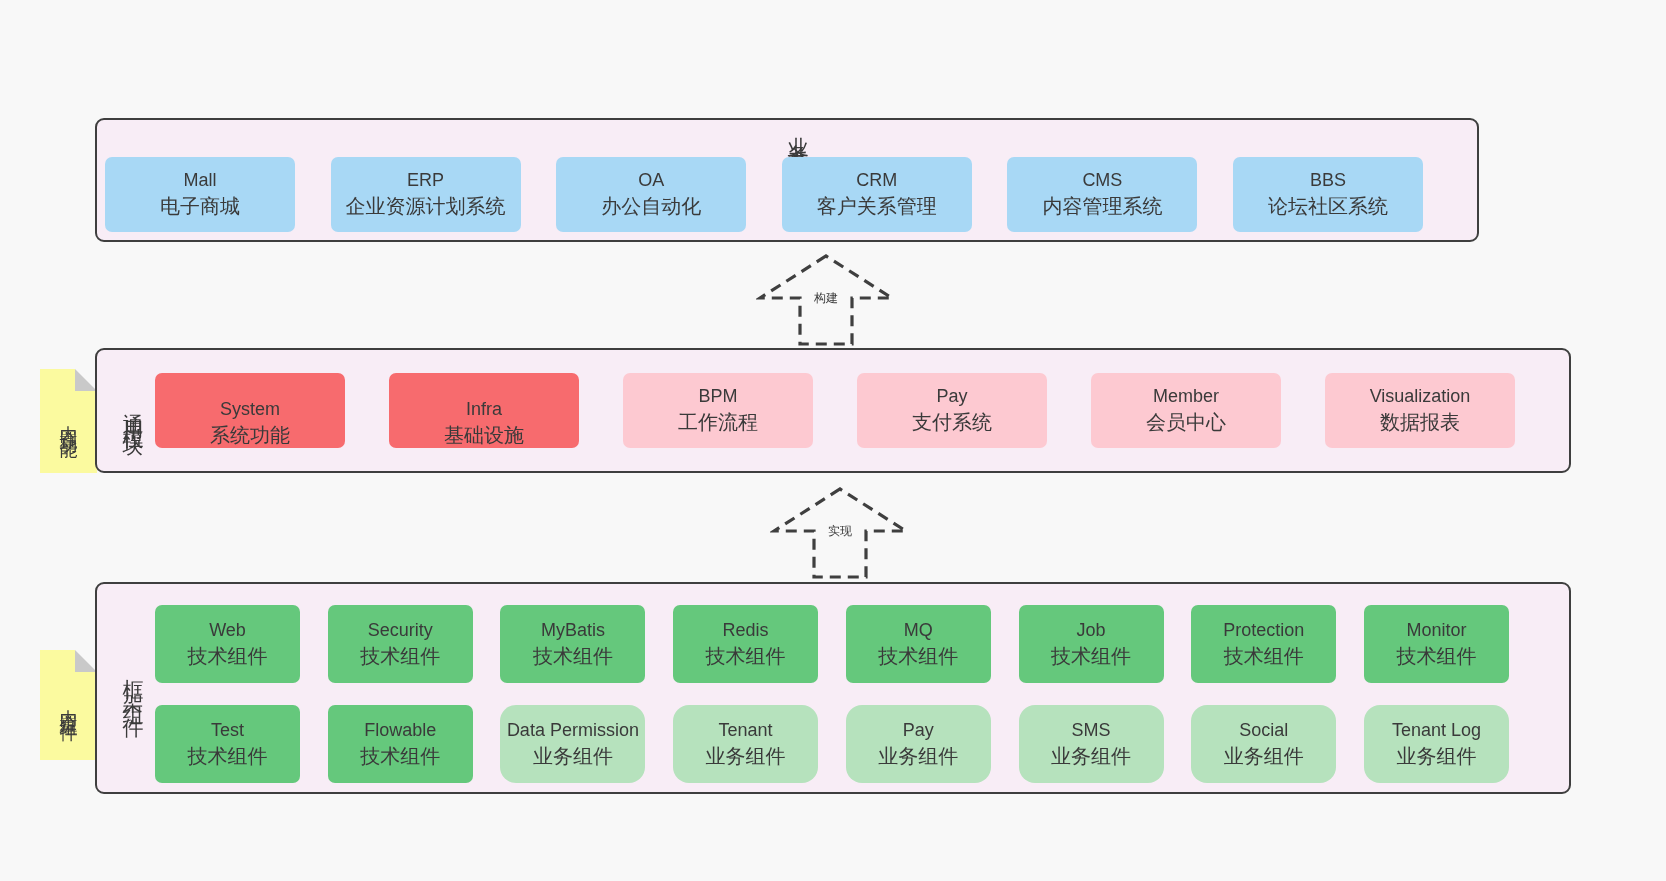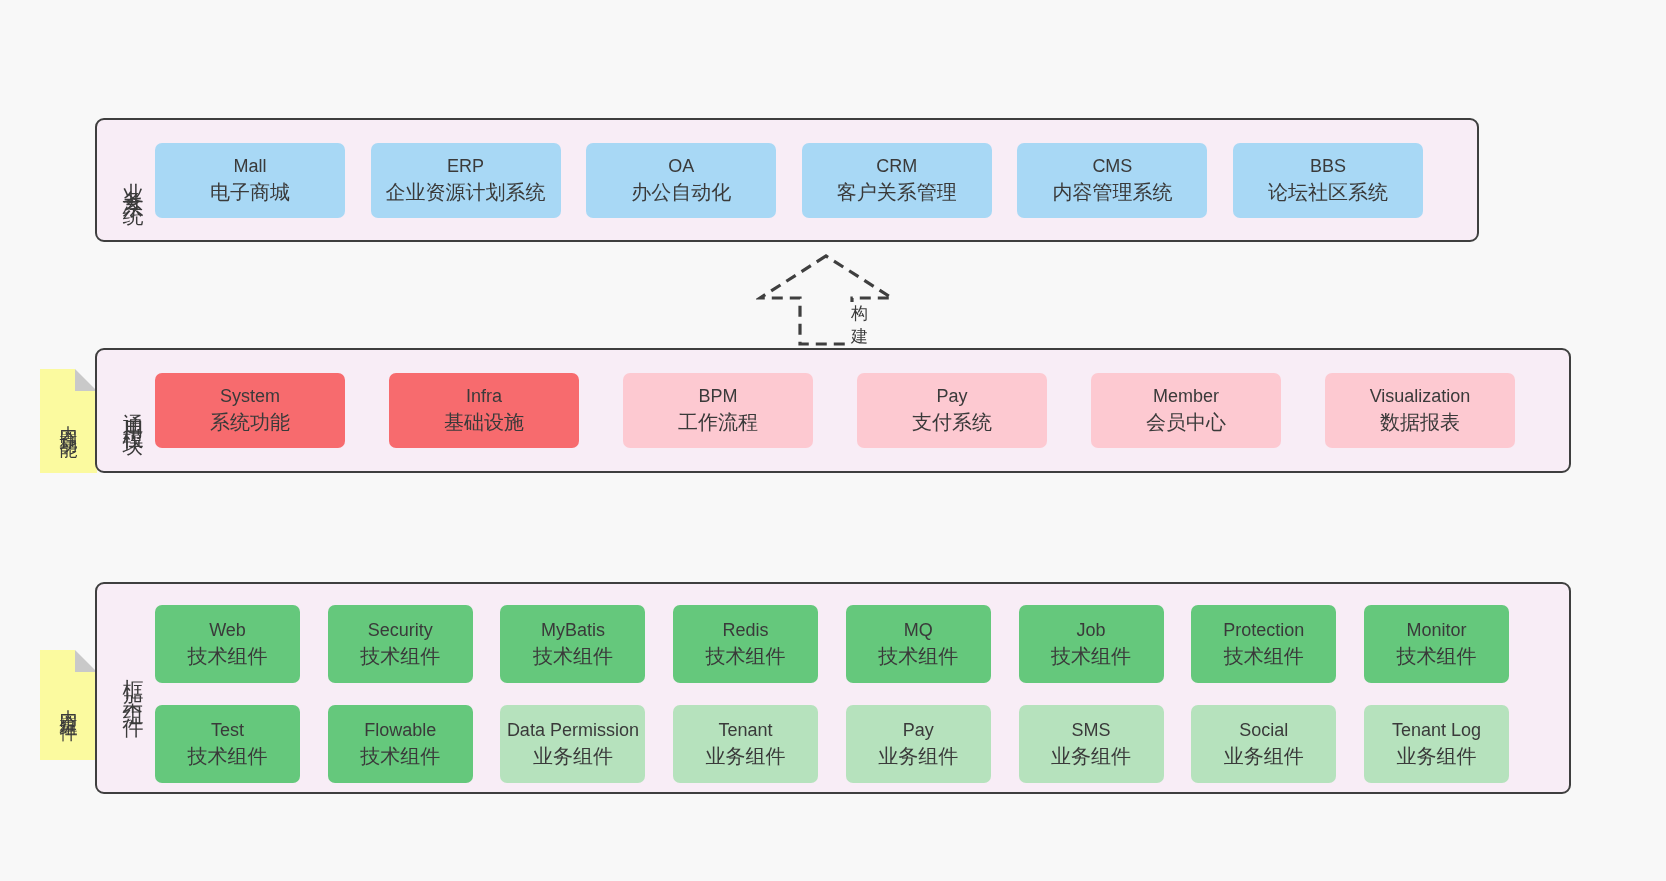--- a/index.html
+++ b/index.html
@@ -17,54 +17,54 @@
   .cols{flex:1;display:flex;flex-direction:column;justify-content:center;gap:22px;padding:12px 60px 0 8px;}
   .row8{display:flex;justify-content:space-between;}
 
   .node{box-sizing:border-box;width:190px;height:75px;border-radius:7px;display:flex;
         flex-direction:column;align-items:center;justify-content:center;text-align:center;
         color:var(--text,#3a3a3a);line-height:1.32;}
   .node .t{font-size:18px;}
   .node .s{font-size:20px;}
   .node.small{width:145px;height:78px;}
   .blue{background:var(--blue,#a8d8f5);}
-  .red{background:var(--red,#f76b6e);}
+  .red{background:var(--red,#f76b6e);justify-content:flex-end;}
   .pink{background:var(--pink,#fdc9d1);}
   .green{background:var(--green,#65c87c);}
-  .greenlight{background:var(--green-light,#b6e2bd);}
+  .greenlight{background:var(--green-light,#b6e2bd);border-radius:16px;}
 
   .sticky{position:absolute;width:57px;display:flex;align-items:center;justify-content:center;
           background:linear-gradient(225deg,transparent 16px,var(--sticky,#fbfa9f) 0);}
   .sticky .fold{position:absolute;top:0;right:0;width:22px;height:22px;
           background:var(--sticky-fold,#c9c9c9);
           clip-path:polygon(0 0,100% 100%,0 100%);}
   .sticky .vtext{writing-mode:vertical-rl;text-orientation:upright;font-size:18px;
           letter-spacing:5px;color:var(--text,#3a3a3a);}
 
   .arrow{position:absolute;width:140px;height:92px;}
   .arrow svg{display:block;width:100%;height:100%;}
   .arrow polygon{fill:none;stroke:var(--band-border,#404040);stroke-width:3.2;stroke-dasharray:11 7;}
-  .arrow-label{position:absolute;left:50%;top:48px;transform:translateX(-50%);
-          background:var(--page-bg,#f8f8f8);padding:0 3px;font-size:17px;color:var(--text,#3a3a3a);margin-left:38px;}
+  .arrow-label{position:absolute;left:50%;top:36px;transform:translateX(-50%);
+          background:var(--page-bg,#f8f8f8);padding:0 3px;font-size:12px;color:var(--text,#3a3a3a);}
 </style>
 </head>
 <body>
 
 <div id="stage">
 
   <div class="sticky" style="left:40px;top:369px;height:104px;">
     <span class="fold"></span>
     <span class="vtext">内置功能</span>
   </div>
   <div class="sticky" style="left:40px;top:650px;height:110px;">
     <span class="fold"></span>
     <span class="vtext">内置组件</span>
   </div>
 
-  <div class="band" style="left:95px;top:118px;width:1384px;height:124px;">
+  <div class="band" style="left:95px;top:118px;width:1384px;height:124px;flex-direction:column;">
     <div class="vlabel">业务系统</div>
     <div class="row">
       <div class="node blue">
         <div class="t">Mall</div>
         <div class="s">电子商城</div>
       </div>
       <div class="node blue">
         <div class="t">ERP</div>
         <div class="s">企业资源计划系统</div>
       </div>
@@ -117,20 +117,26 @@
         <div class="t">Member</div>
         <div class="s">会员中心</div>
       </div>
       <div class="node pink">
         <div class="t">Visualization</div>
         <div class="s">数据报表</div>
       </div>
     </div>
   </div>
 
+  <div class="arrow" style="left:770px;top:487px;">
+    <svg viewBox="0 0 140 92">
+      <polygon points="70,2 4,44 44,44 44,90 96,90 96,44 136,44"></polygon>
+    </svg>
+    <span class="arrow-label">实现</span>
+  </div>
 
   <div class="band" style="left:95px;top:582px;width:1476px;height:212px;">
     <div class="vlabel tall">框架组件</div>
     <div class="cols">
       <div class="row8">
         <div class="node small green">
           <div class="t">Web</div>
           <div class="s">技术组件</div>
         </div>
         <div class="node small green">

